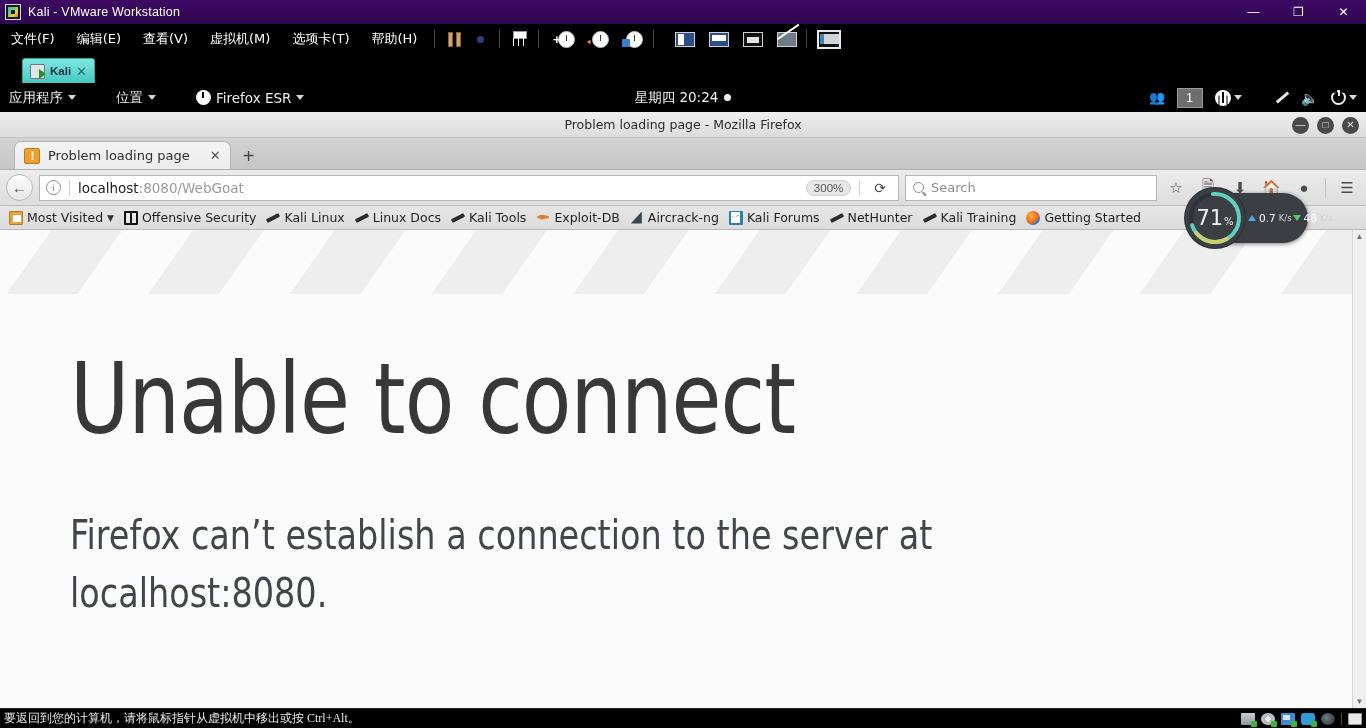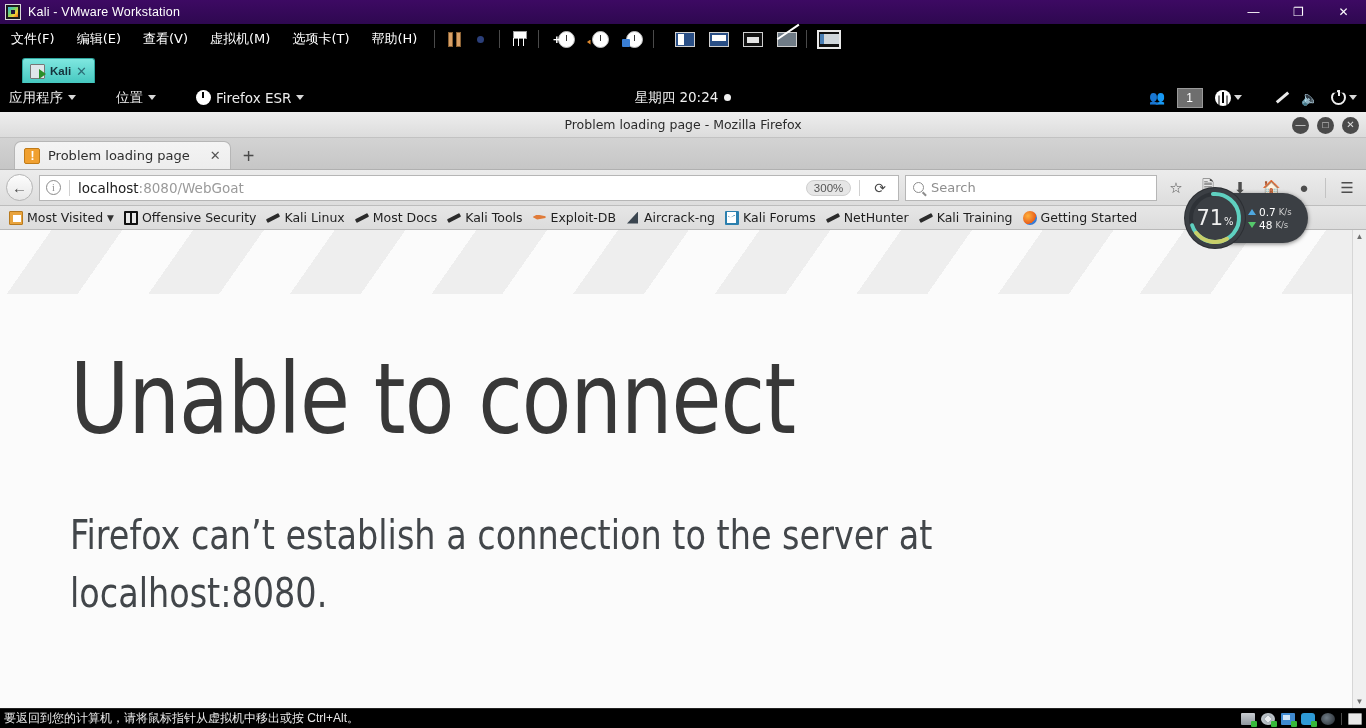--- a/index.html
+++ b/index.html
@@ -283,33 +283,33 @@
   }
   #perf-ring{
     position:absolute;left:-5px;top:-5px;width:60px;height:60px;border-radius:50%;
     background:#3b3f44;display:flex;align-items:center;justify-content:center;
     box-shadow:0 0 0 1px #2b2e32;
   }
   #perf-ring svg{position:absolute;left:0;top:0;}
   #perf-pct{font-size:21px;color:#f0f0f0;font-family:"DejaVu Sans",sans-serif;position:relative;z-index:2;
     display:flex;align-items:baseline;}
   #perf-pct small{font-size:10px;margin-left:1px;}
-  #perf-net{margin-left:58px;display:flex;flex-direction:column;justify-content:center;gap:1px;}
+  #perf-net{margin-left:58px;display:flex;flex-direction:row;justify-content:center;gap:1px;}
   .net-row{display:flex;align-items:center;gap:3px;font-size:10.5px;color:#ffffff;font-family:"DejaVu Sans",sans-serif;}
   .net-arrow{width:0;height:0;border-left:4px solid transparent;border-right:4px solid transparent;}
   .net-arrow.up{border-bottom:6px solid #4fa8e0;}
   .net-arrow.down{border-top:6px solid #55c96b;}
   .net-row span.unit{font-size:8.5px;color:#cfcfcf;}
 
   
   #vmware-statusbar{
     height:20px;background:#000;display:flex;align-items:center;
     flex:0 0 20px;position:relative;border-top:1px solid #222;
   }
-  #vmware-status-text{font-size:12px;color:#e8e8e8;padding-left:4px;font-family:Liberation Sans, sans-serif;}
+  #vmware-status-text{font-size:12px;color:#e8e8e8;padding-left:4px;font-family:Liberation Serif, serif;}
   #vmware-status-devices{position:absolute;right:4px;top:0;height:20px;display:flex;align-items:center;gap:6px;}
   .dev{width:14px;height:12px;position:relative;border-radius:1px;}
   .dev.hdd{background:linear-gradient(to bottom,#c9cdd1,#8e969d);}
   .dev.cd{border-radius:50%;background:radial-gradient(circle,#e8ebee 28%,#aab2b8 30%,#cfd5da);}
   .dev.net{background:#3f8ad0;}
   .dev.net::after{content:"";position:absolute;left:2px;top:2px;width:7px;height:5px;background:#cfe4f6;}
   .dev.usb{background:#2e9ad6;border-radius:3px;}
   .dev.snd{border-radius:50%;background:radial-gradient(circle at 40% 40%,#6f7b86,#23282d);}
   .dev::after{}
   .dev .green{position:absolute;right:-2px;bottom:-2px;width:6px;height:6px;background:#37b83a;border-radius:1px;}
@@ -502,21 +502,21 @@
         <div class="bm">
           <span class="bmico offsec"></span>
           <span>Offensive Security</span>
         </div>
         <div class="bm">
           <span class="bmico dragon"></span>
           <span>Kali Linux</span>
         </div>
         <div class="bm">
           <span class="bmico dragon"></span>
-          <span>Most Docs</span>
+          <span>Linux Docs</span>
         </div>
         <div class="bm">
           <span class="bmico dragon"></span>
           <span>Kali Tools</span>
         </div>
         <div class="bm">
           <span class="bmico exploit"></span>
           <span>Exploit-DB</span>
         </div>
         <div class="bm">

